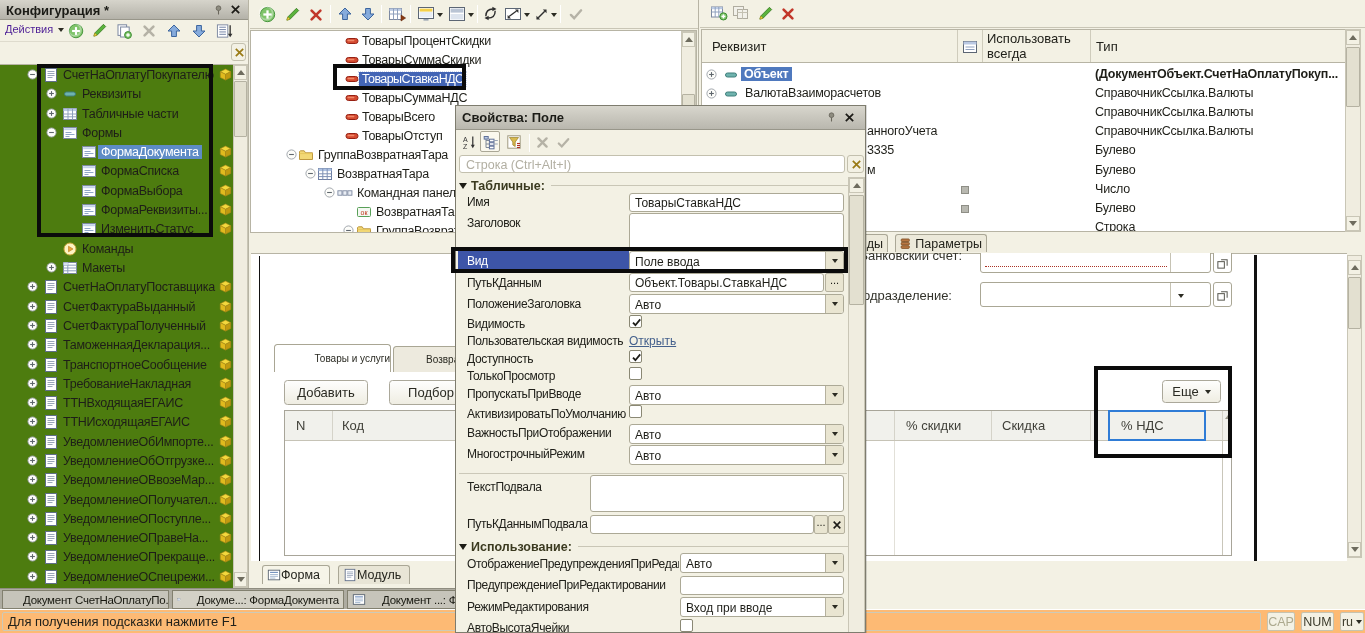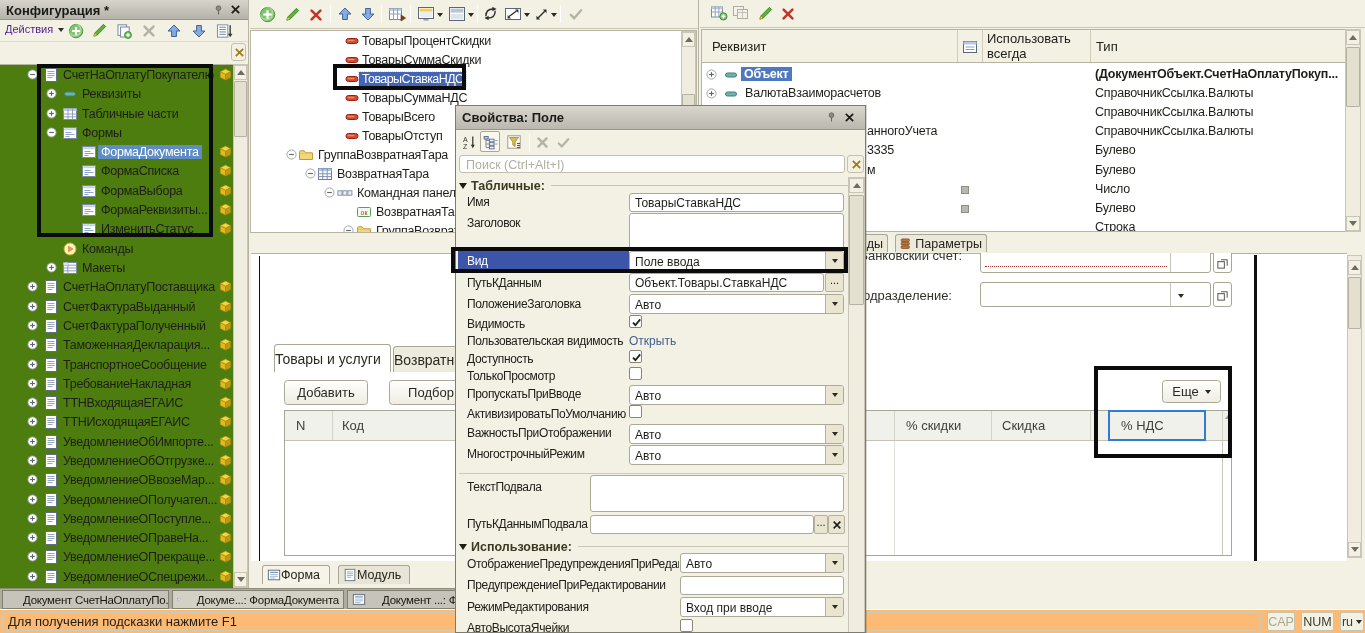--- a/index.html
+++ b/index.html
@@ -60,21 +60,21 @@
 
 .form-area { position:absolute; left:250px; top:253px; width:1115px; height:332px; overflow:hidden; }
 .form-white { position:absolute; left:1px; top:0; width:1096px; height:308px; background:#fff; border-top:1px solid #b7b4a4; }
 .fborder-l { position:absolute; left:9px; top:3px; width:1px; height:305px; background:#111; }
 .fborder-r { position:absolute; left:1004px; top:2px; width:3px; height:306px; background:#111; }
 .flabel { position:absolute; font-size:13px; color:#33332b; white-space:nowrap; }
 .finput { position:absolute; background:#fff; border:1px solid #aaa795; border-radius:3px; }
 .fi-div { position:absolute; top:0; width:1px; height:100%; background:#c6c3b4; }
 .red-dotted { position:absolute; left:4px; right:43px; bottom:5px; height:0; border-bottom:1.6px dotted #a93326; }
 .fbtn-open { position:absolute; width:19px; background:#fff; border:1px solid #aaa795; border-radius:3px; }
-.ptab { position:absolute; font-size:14px; color:#2a2a22; display:flex; align-items:center; justify-content:flex-start; background:#edeade; border:1px solid #a9a694; border-bottom:none; border-radius:3.5px 3.5px 0 0; }
+.ptab { position:absolute; font-size:10px; color:#2a2a22; display:flex; align-items:center; justify-content:flex-end; background:#edeade; border:1px solid #a9a694; border-bottom:none; border-radius:3.5px 3.5px 0 0; }
 .ptab-act { background:#fff; z-index:2; }
 .fbutton { position:absolute; font-size:13px; color:#2a2a22; display:flex; align-items:center; justify-content:center; background:linear-gradient(#fefefd,#efede2); border:1px solid #aba89a; border-radius:3.5px; }
 .ftable { position:absolute; left:34px; top:157px; width:948px; height:146px; border:1px solid #a8a599; background:#fff; }
 .fth { position:absolute; left:0; top:0; width:100%; height:30px; background:#f1f1ec; border-bottom:1px solid #c6c3b6; }
 .fth-lbl { position:absolute; top:7px; font-size:13px; color:#3f3f38; white-space:nowrap; }
 .fth-div { position:absolute; top:0; width:1px; height:100%; background:#d5d3c9; }
 .fbody-div { position:absolute; top:30px; bottom:0; width:1px; background:#e2e0d8; }
 .ftbl-sb { position:absolute; left:939px; top:2px; width:8px; height:26px; display:flex; align-items:flex-start; justify-content:center; }
 .ftbl-sb .tri-up { border-left-width:3.5px; border-right-width:3.5px; border-bottom-width:4.5px; border-bottom-color:#9a978a; margin-top:2px; }
 .blue-rect { position:absolute; left:858px; top:157px; width:98px; height:31px; border:2px solid #2f7cd6; background:transparent; z-index:3; }
@@ -107,21 +107,21 @@
 .sec-line { flex:1 1 auto; }
 .plbl { position:absolute; font-size:12px; letter-spacing:-0.35px; color:#21211b; white-space:nowrap; }
 .plbl-w { color:#fff; z-index:2; }
 .prow-hl { position:absolute; background:#3d55a8; }
 .pinput { position:absolute; background:#fff; border:1px solid #aca996; border-radius:3px; }
 .pinput-txt { position:absolute; left:5px; top:2px; font-size:12px; color:#1e1e18; white-space:nowrap; }
 .pcombo { position:absolute; height:20px; background:#fff; border:1px solid #aca996; border-radius:3px; }
 .pcombo-txt { position:absolute; left:5px; top:2.5px; font-size:12px; color:#1e1e18; white-space:nowrap; }
 .pcombo-btn { position:absolute; right:0; top:0; width:18px; height:100%; background:#e9e5d1; border-left:1px solid #b5b19e; border-radius:0 2px 2px 0; display:flex; align-items:center; justify-content:center; }
 .pcheck { position:absolute; width:13px; height:13px; background:#fff; border:1px solid #8a8874; border-radius:2px; }
-.plink { position:absolute; font-size:12px; color:#44608c; }
+.plink { position:absolute; font-size:12px; color:#44608c; text-decoration:underline; }
 .pbtn-sm { position:absolute; height:19px; background:#e9e5d1; border:1px solid #b5b19e; border-radius:2px; font-size:11px; color:#1e1e18; text-align:center; line-height:13px; }
 .psep { position:absolute; height:1px; background:#cbc8b8; }
 
 
 .anno { position:absolute; border:4px solid #0b0b0b; z-index:60; }
 </style></head><body>
 
 <div id="root">
 
 <svg width="0" height="0" style="position:absolute" aria-hidden="true">
@@ -1097,21 +1097,21 @@
         <span class="tsep" style="left:73px;top:3px"></span>
         <svg class="ic" style="left:80px;top:5px;width:13px;height:13px">
           <use href="#sy-xgray"></use>
         </svg>
         <svg class="ic" style="left:100px;top:6px;width:15px;height:12px">
           <use href="#sy-checkgray"></use>
         </svg>
       </div>
       <div style="position:absolute;left:0;top:48px;width:411px;height:22px">
         <span class="searchbox" style="left:3px;top:1px;width:386px;height:18px">
-          <span class="ph">Поиск (Ctrl+Alt+I)</span>
+          <span class="ph">Строка (Ctrl+Alt+I)</span>
         </span>
         <span class="searchx" style="left:391px;top:1px;width:17px;height:18px">
           <svg class="ic" style="left:3px;top:3px;width:11px;height:11px">
             <use href="#sy-xgold"></use>
           </svg>
         </span>
       </div>
       <div class="pd-content">
         <div class="psec" style="left:3px;top:2px;width:390px">
           <span class="sec-tri"></span>

